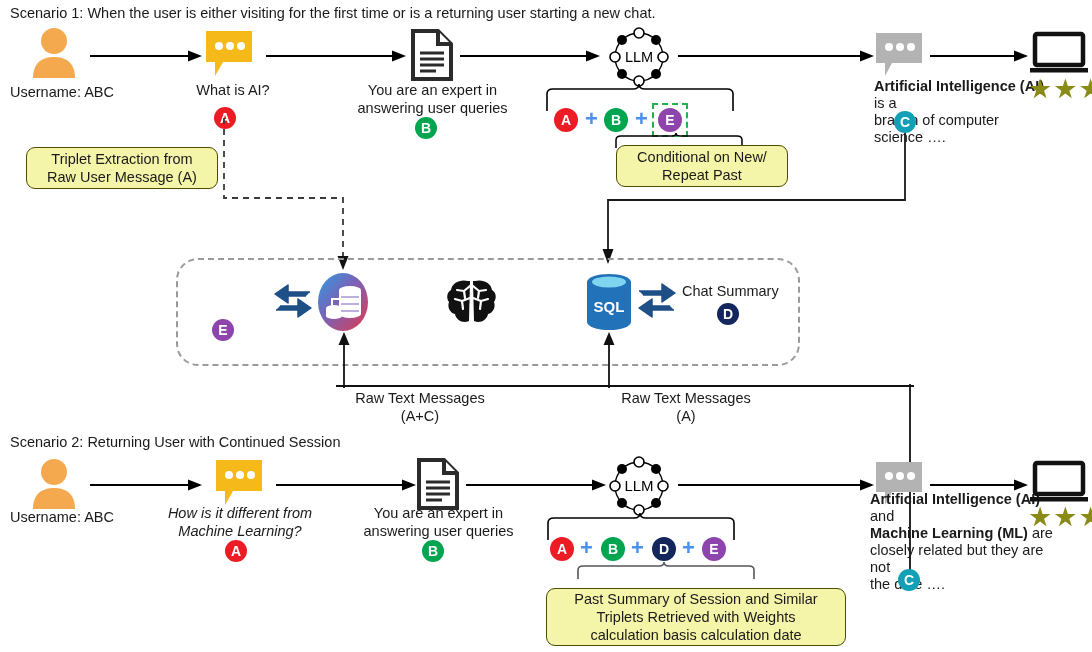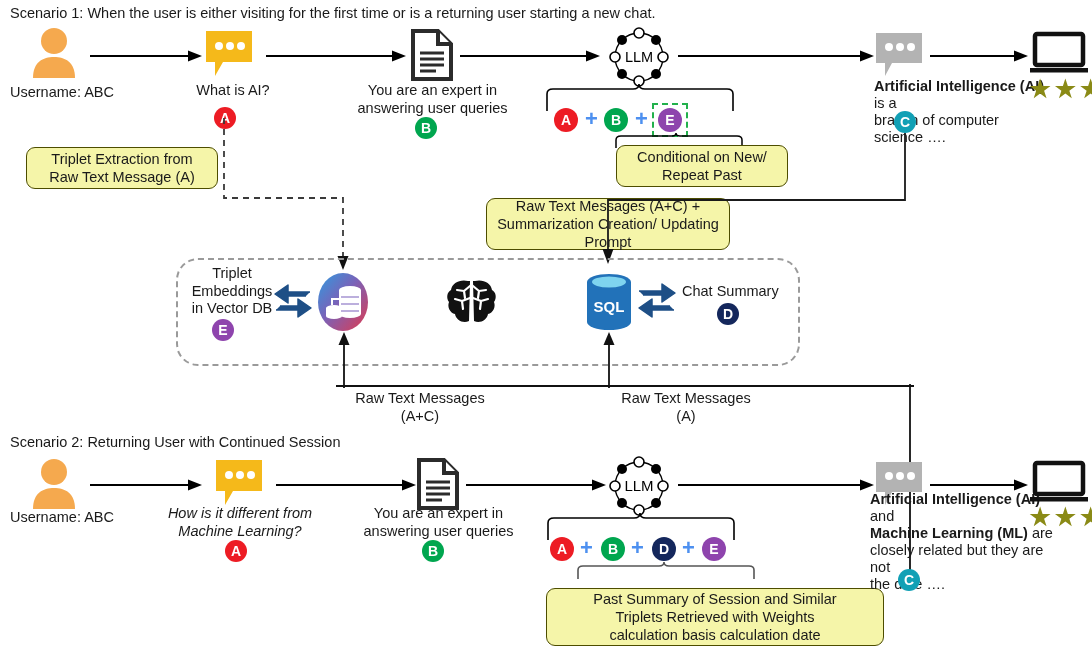--- a/index.html
+++ b/index.html
@@ -171,53 +171,41 @@
       <rect x="5" y="2" width="48" height="31" rx="2" fill="#fff" stroke="#111" stroke-width="4.5"></rect>
       <rect x="0" y="36" width="58" height="4.5" fill="#111"></rect>
     </svg>
   </div>
 
   <div class="abs" style="left:1028px;top:76px;color:#8a8a16;font-size:27px;letter-spacing:1px;line-height:1;">★★★</div>
 
   <div class="abs yellowbox" style="left:26px;top:147px;width:192px;height:42px;">
     <div>
       <div>Triplet Extraction from</div>
-      <div>Raw Text Message (A)</div>
+      <div>Raw User Message (A)</div>
     </div>
   </div>
 
   <div class="abs" style="left:216px;top:118px;">
     <svg width="140" height="152" viewBox="0 0 140 152">
       <path d="M8 0 V80 H127 V140" fill="none" stroke="#3a3a3a" stroke-width="1.8" stroke-dasharray="6,5"></path>
       <polygon points="121.5,138 127,152 132.5,138" fill="#111"></polygon>
     </svg>
   </div>
 
-  <div class="abs yellowbox" style="left:486px;top:198px;width:244px;height:52px;">
-    <div>
-      <div>Raw Text Messages (A+C) +</div>
-      <div>Summarization Creation/ Updating</div>
-      <div>Prompt</div>
-    </div>
-  </div>
 
   <div class="abs" style="left:604px;top:133px;">
     <svg width="312" height="132" viewBox="0 0 312 132">
       <path d="M301 0 V67 H4 V118" fill="none" stroke="#1a1a1a" stroke-width="1.8"></path>
       <polygon points="-1.5,116 4,131 9.5,116" fill="#111"></polygon>
     </svg>
   </div>
 
   <div class="abs storage-container" style="left:176px;top:258px;width:624px;height:108px;"></div>
 
-  <div class="abs caption" style="left:182px;top:265px;width:100px;text-align:center;">
-    <div>Triplet</div>
-    <div>Embeddings</div>
-    <div>in Vector DB</div>
-  </div>
   <div class="abs badge b-e" style="left:212px;top:319px;width:22px;height:22px;">E</div>
 
   <div class="abs" style="left:272px;top:283px;">
     <svg width="42" height="36" viewBox="0 0 42 36">
       <path d="M38 9 H16 L16 2 L3 11 L16 20 L16 13 H34" fill="#1e4f86" stroke="#1e4f86" stroke-width="1.5" stroke-linejoin="round"></path>
       <path d="M4 27 H26 L26 34 L39 25 L26 16 L26 23 H8" fill="#1e4f86" stroke="#1e4f86" stroke-width="1.5" stroke-linejoin="round"></path>
     </svg>
   </div>
 
   <div class="abs" style="left:316px;top:272px;">
@@ -412,21 +400,21 @@
   <div class="abs plus" style="left:631px;top:537px;">+</div>
   <div class="abs badge b-d" style="left:652px;top:537px;width:24px;height:24px;">D</div>
   <div class="abs plus" style="left:682px;top:537px;">+</div>
   <div class="abs badge b-e" style="left:702px;top:537px;width:24px;height:24px;">E</div>
 
   <div class="abs" style="left:576px;top:562px;">
     <svg width="180" height="18" viewBox="0 0 180 18">
       <path d="M2 17 V8 Q2 4 7 4 H83 Q88 4 88 0 Q88 4 93 4 H173 Q178 4 178 8 V17" fill="none" stroke="#555" stroke-width="1.6"></path>
     </svg>
   </div>
-  <div class="abs yellowbox" style="left:546px;top:588px;width:338px;height:58px;">
+  <div class="abs yellowbox" style="left:546px;top:588px;width:300px;height:58px;">
     <div>
       <div>Past Summary of Session and Similar</div>
       <div>Triplets Retrieved with Weights</div>
       <div>calculation basis calculation date</div>
     </div>
   </div>
 
   <div class="abs" style="left:678px;top:479px;">
     <svg width="196" height="12" viewBox="0 0 196 12">
       <line x1="0" y1="6" x2="182" y2="6" stroke="#000" stroke-width="2.2"></line>

